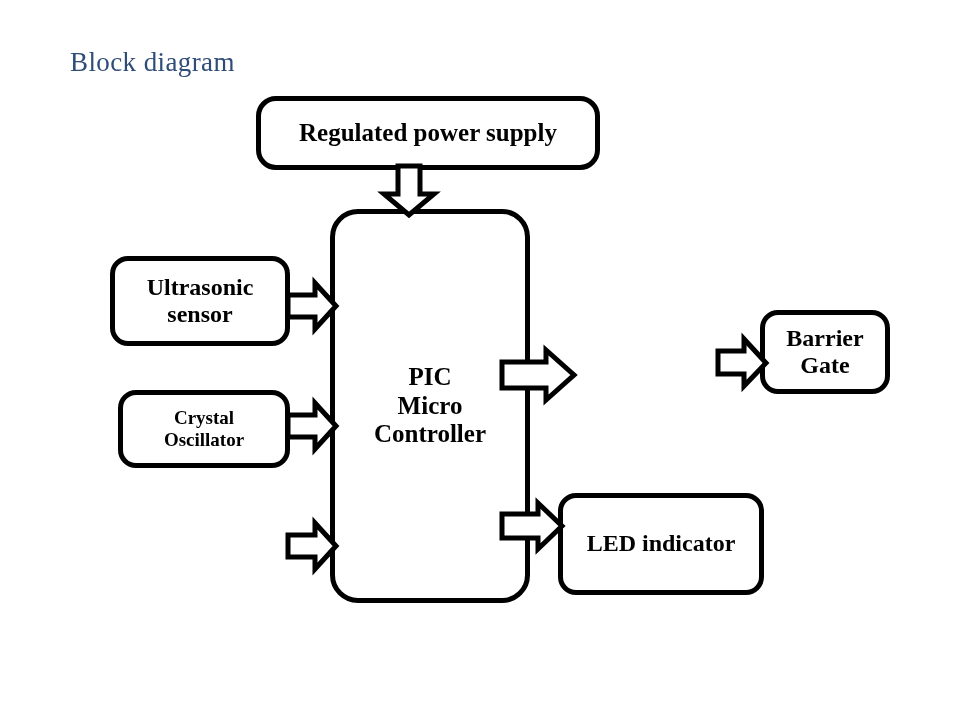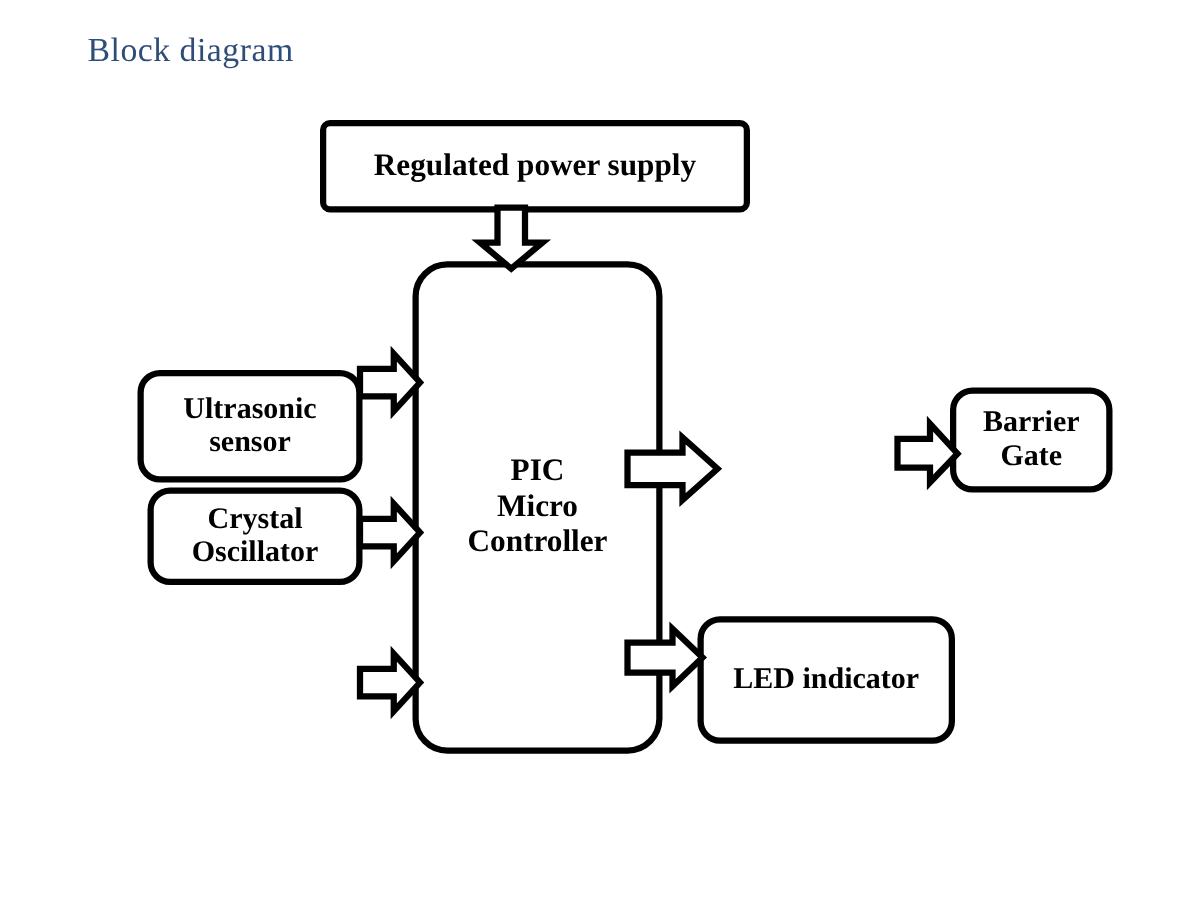--- a/index.html
+++ b/index.html
@@ -12,21 +12,21 @@
     position: relative;
     width: 960px;
     height: 720px;
     background: #ffffff;
     overflow: hidden;
     font-family: "Liberation Serif", "DejaVu Serif", serif;
   }
   #page-title {
     position: absolute;
     left: 70px;
-    top: 25px;
+    top: 47px;
     font-family: "Liberation Serif", "DejaVu Serif", serif;
     font-size: 27px;
     font-weight: 400;
     color: #2f4d79;
     letter-spacing: 0.4px;
     white-space: nowrap;
   }
   .node {
     position: absolute;
     box-sizing: border-box;
@@ -39,31 +39,31 @@
   }
   .node-label {
     font-family: "Liberation Serif", "DejaVu Serif", serif;
     font-weight: bold;
     color: #000000;
     line-height: 1.14;
     white-space: pre-line;
     padding: 0 4px;
   }
   
-  #node-psu      { left: 256px; top:  96px; width: 344px; height:  74px; border-radius: 8px; }
+  #node-psu      { left: 256px; top:  96px; width: 344px; height:  74px; border-radius: 20px; }
   #node-psu      .node-label { font-size: 25px; }
 
   #node-mcu      { left: 330px; top: 209px; width: 200px; height: 394px; border-radius: 28px; }
   #node-mcu      .node-label { font-size: 25px; }
 
-  #node-ultra    { left: 110px; top: 256px; width: 180px; height:  90px; border-radius: 18px; margin-top: 40px; }
+  #node-ultra    { left: 110px; top: 256px; width: 180px; height:  90px; border-radius: 18px; }
   #node-ultra    .node-label { font-size: 24px; }
 
   #node-crystal  { left: 118px; top: 390px; width: 172px; height:  78px; border-radius: 18px; }
-  #node-crystal  .node-label { font-size: 24px; }
+  #node-crystal  .node-label { font-size: 19px; }
 
   #node-reset    { left: 114px; top: 512px; width: 176px; height:  92px; border-radius: 18px; }
   #node-reset    .node-label { font-size: 24px; }
 
   #node-servo    { left: 570px; top: 316px; width: 152px; height: 114px; border-radius: 20px; }
   #node-servo    .node-label { font-size: 24px; }
 
   #node-barrier  { left: 760px; top: 310px; width: 130px; height: 84px; border-radius: 18px; }
   #node-barrier  .node-label { font-size: 24px; }
 

